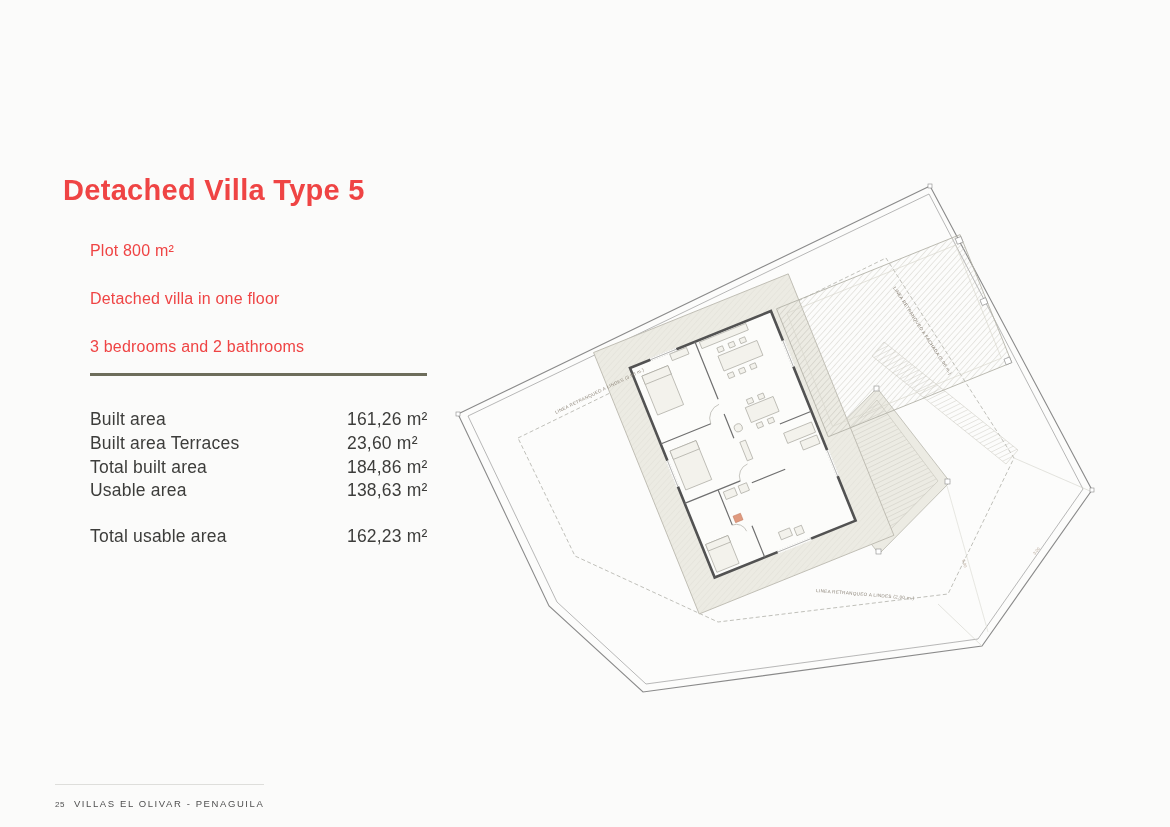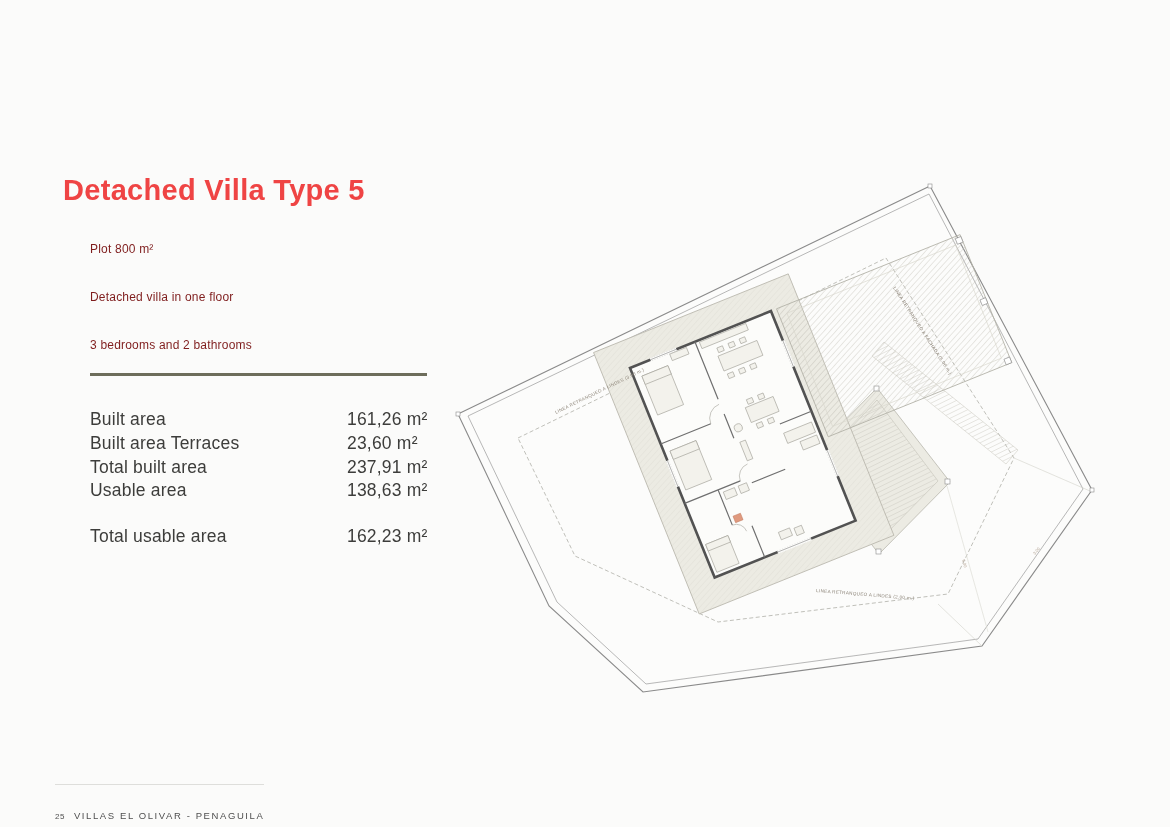--- a/index.html
+++ b/index.html
@@ -7,36 +7,36 @@
   .page{
     position:relative;width:1170px;height:827px;margin:0 auto;
     background:#fbfbfa;overflow:hidden;
   }
   .title{
     position:absolute;left:63px;top:155px;
     font-size:29px;font-weight:700;letter-spacing:.3px;color:#ef4444;
   }
   .spec{
     position:absolute;left:90px;
-    font-size:12px;color:#7f1d1d;letter-spacing:.2px;
+    font-size:16px;color:#ef4444;letter-spacing:.2px;
   }
   .spec.plot{top:242px;}
   .spec.floor{top:290px;}
   .spec.rooms{top:338px;text-align:center;}
   .divider{
     position:absolute;left:90px;top:373px;width:337px;height:2.5px;
     background:#6d6d5b;
   }
   .areas{position:absolute;left:90px;top:409px;width:360px;}
   .arow{position:relative;height:23.8px;font-size:17.5px;color:#3d3d3b;letter-spacing:.2px;}
   .arow .val{position:absolute;left:257px;top:0;}
   .arow.total{position:absolute;top:117px;left:0;width:360px;}
   .footer{
     position:absolute;left:55px;top:784px;
-    border-top:1px solid #dededb;padding-top:20px;
+    border-top:1px solid #dededb;padding-top:8px;
     color:#4f4f4f;white-space:nowrap;
   }
   .footer .pnum{font-size:8px;letter-spacing:.5px;margin-right:9px;}
   .footer .ftxt{font-size:9.5px;letter-spacing:1.6px;}
   .planwrap{position:absolute;left:440px;top:160px;width:700px;height:545px;}
   svg text{font-family:"Liberation Sans",sans-serif;}
 </style>
 </head>
 <body>
 
@@ -54,21 +54,21 @@
     <div class="arow">
       <span>Built area</span>
       <span class="val">161,26 m²</span>
     </div>
     <div class="arow">
       <span>Built area Terraces</span>
       <span class="val">23,60 m²</span>
     </div>
     <div class="arow">
       <span>Total built area</span>
-      <span class="val">237,91 m²</span>
+      <span class="val">184,86 m²</span>
     </div>
     <div class="arow">
       <span>Usable area</span>
       <span class="val">138,63 m²</span>
     </div>
     <div class="arow total">
       <span>Total usable area</span>
       <span class="val">162,23 m²</span>
     </div>
   </div>

